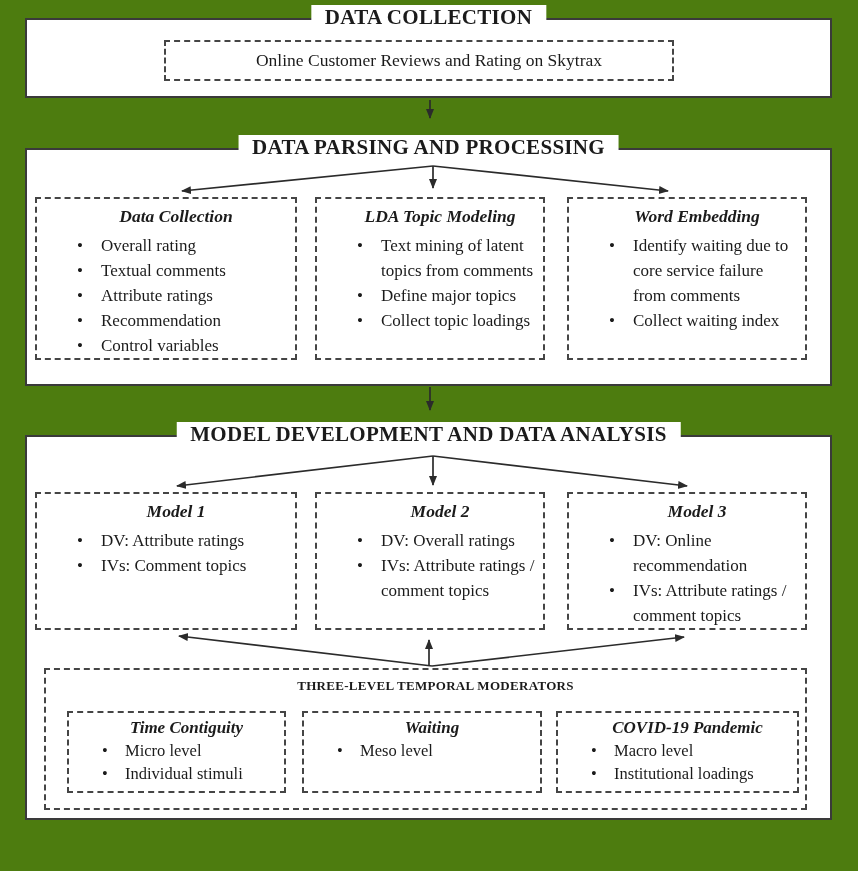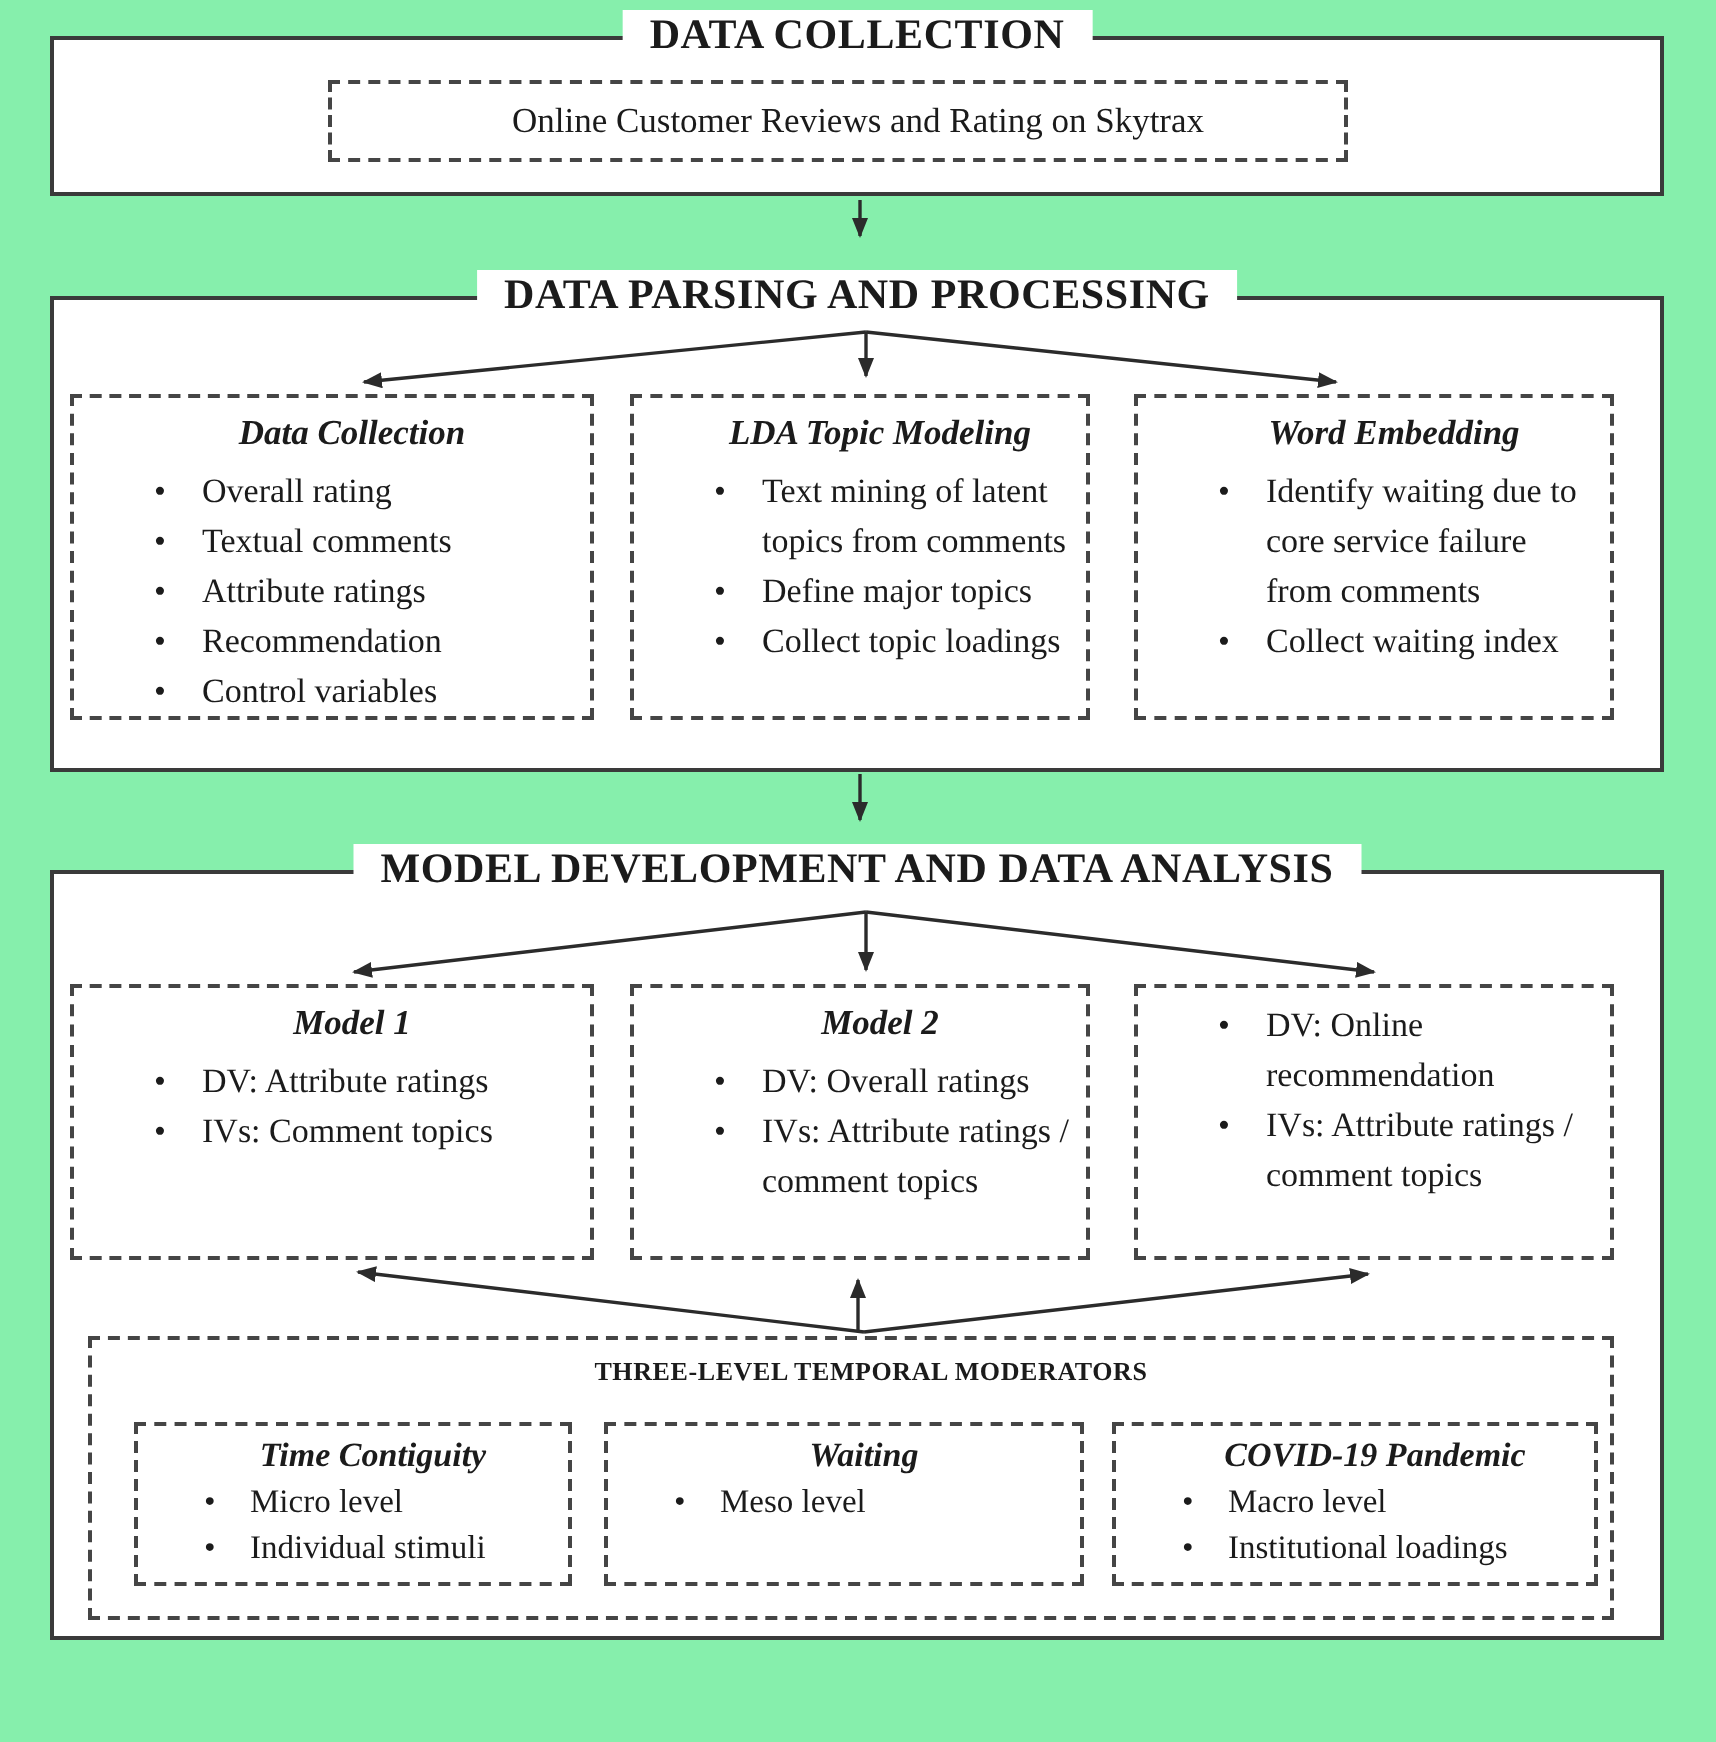--- a/index.html
+++ b/index.html
@@ -1,17 +1,17 @@
 <!DOCTYPE html>
 <html><head>
 <meta charset="utf-8">
 <style>
   html,body { margin:0; padding:0; background:#ffffff; }
   .page {
-    position:relative; width:858px; height:871px; background:#86efac;
+    position:relative; width:858px; height:871px; background:#4d7c0f;
     font-family:"Liberation Serif", serif; color:#1b1b1b; overflow:hidden;
   }
   .arrows { position:absolute; left:0; top:0; width:858px; height:871px; pointer-events:none; z-index:4; }
 
   .solid-box { position:absolute; border:2px solid #3a3a3a; background:#ffffff; box-sizing:border-box; }
   .sec1 { left:25px; top:18px; width:807px; height:80px; }
   .sec2 { left:25px; top:148px; width:807px; height:238px; }
   .sec3 { left:25px; top:435px; width:807px; height:385px; }
 
   .sec-title {
@@ -140,20 +140,21 @@
 
     <div class="dashed-box boxM2">
       <h3 class="box-title">Model 2</h3>
       <ul class="bullets">
         <li>DV: Overall ratings</li>
         <li>IVs: Attribute ratings / comment topics</li>
       </ul>
     </div>
 
     <div class="dashed-box boxM3">
+      <h3 class="box-title">Model 3</h3>
       <ul class="bullets">
         <li>DV: Online recommendation</li>
         <li>IVs: Attribute ratings / comment topics</li>
       </ul>
     </div>
 
     <div class="dashed-box moderators">
       <h3 class="mod-title">THREE-LEVEL TEMPORAL MODERATORS</h3>
 
       <div class="dashed-box modbox modbox1">

